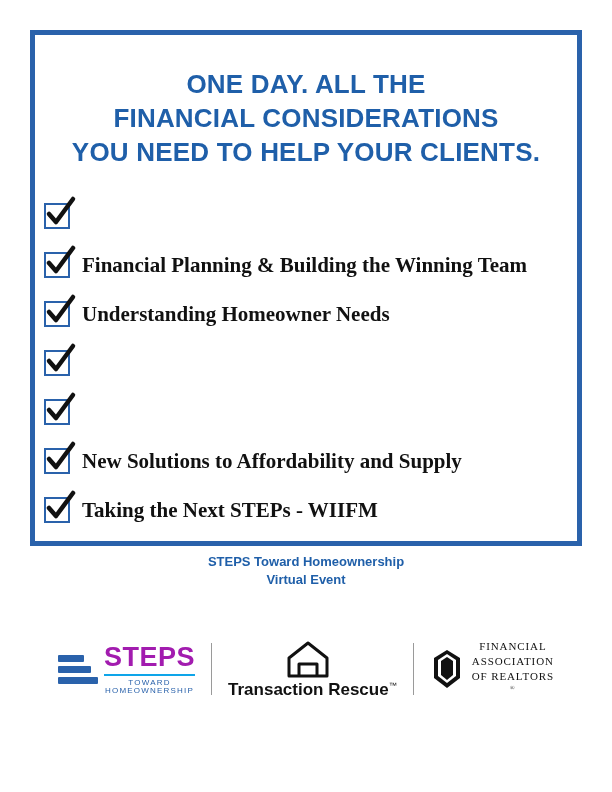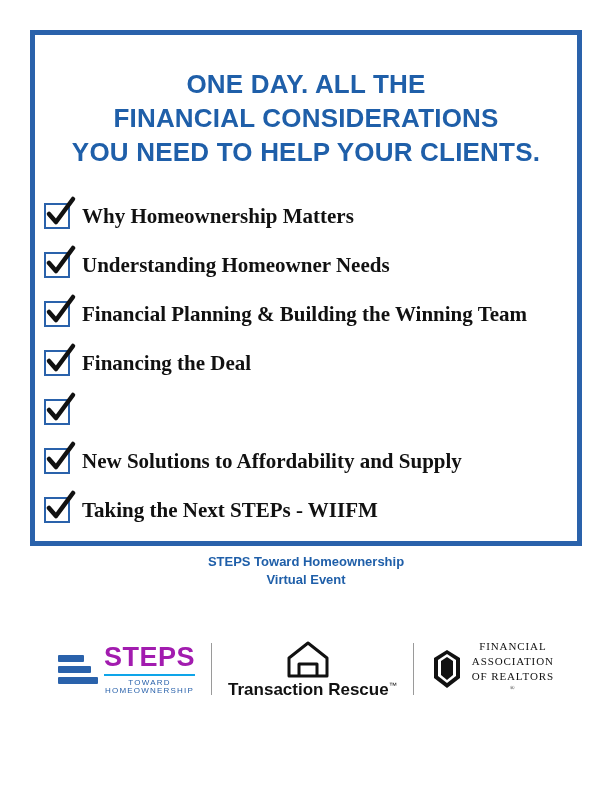--- a/index.html
+++ b/index.html
@@ -195,48 +195,46 @@
     </div>
 
     <div class="checklist">
 
       <div class="item">
         <span class="checkbox">
           <svg viewBox="0 0 36 36" aria-hidden="true">
               <path d="M7 19 L14 27 L31 4" fill="none" stroke="#111111" stroke-width="4.5" stroke-linecap="round" stroke-linejoin="round"></path>
             </svg>
         </span>
-        <span class="item-label">Why Homeownership Matters</span>
+      </div>
+
+      <div class="item">
+        <span class="checkbox">
+          <svg viewBox="0 0 36 36" aria-hidden="true">
+              <path d="M7 19 L14 27 L31 4" fill="none" stroke="#111111" stroke-width="4.5" stroke-linecap="round" stroke-linejoin="round"></path>
+            </svg>
+        </span>
+        <span class="item-label">Financial Planning &amp; Building the Winning Team</span>
       </div>
 
       <div class="item">
         <span class="checkbox">
           <svg viewBox="0 0 36 36" aria-hidden="true">
               <path d="M7 19 L14 27 L31 4" fill="none" stroke="#111111" stroke-width="4.5" stroke-linecap="round" stroke-linejoin="round"></path>
             </svg>
         </span>
         <span class="item-label">Understanding Homeowner Needs</span>
       </div>
 
       <div class="item">
         <span class="checkbox">
           <svg viewBox="0 0 36 36" aria-hidden="true">
               <path d="M7 19 L14 27 L31 4" fill="none" stroke="#111111" stroke-width="4.5" stroke-linecap="round" stroke-linejoin="round"></path>
             </svg>
         </span>
-        <span class="item-label">Financial Planning &amp; Building the Winning Team</span>
-      </div>
-
-      <div class="item">
-        <span class="checkbox">
-          <svg viewBox="0 0 36 36" aria-hidden="true">
-              <path d="M7 19 L14 27 L31 4" fill="none" stroke="#111111" stroke-width="4.5" stroke-linecap="round" stroke-linejoin="round"></path>
-            </svg>
-        </span>
-        <span class="item-label">Financing the Deal</span>
       </div>
 
       <div class="item">
         <span class="checkbox">
           <svg viewBox="0 0 36 36" aria-hidden="true">
               <path d="M7 19 L14 27 L31 4" fill="none" stroke="#111111" stroke-width="4.5" stroke-linecap="round" stroke-linejoin="round"></path>
             </svg>
         </span>
       </div>
 

